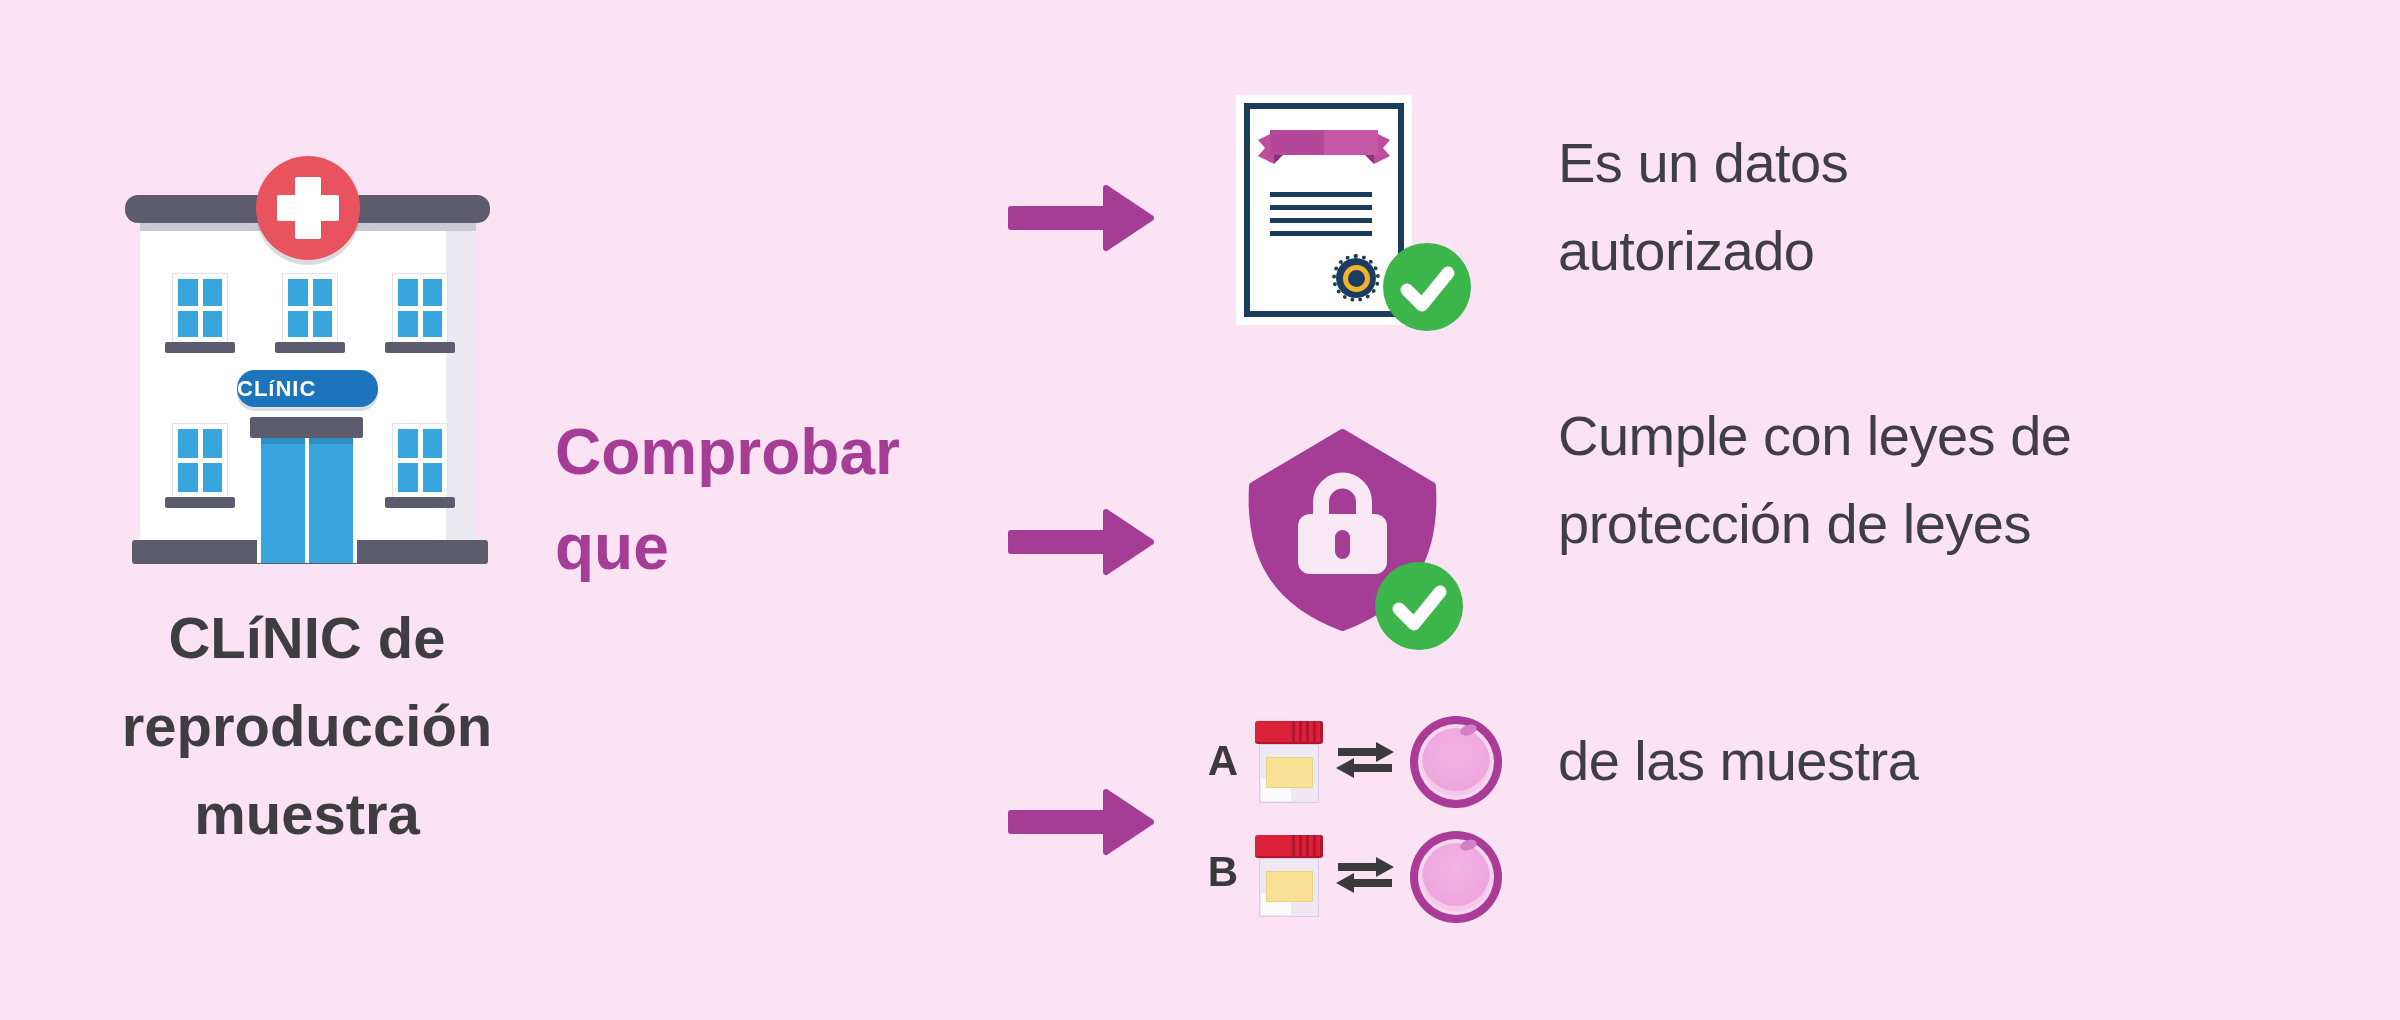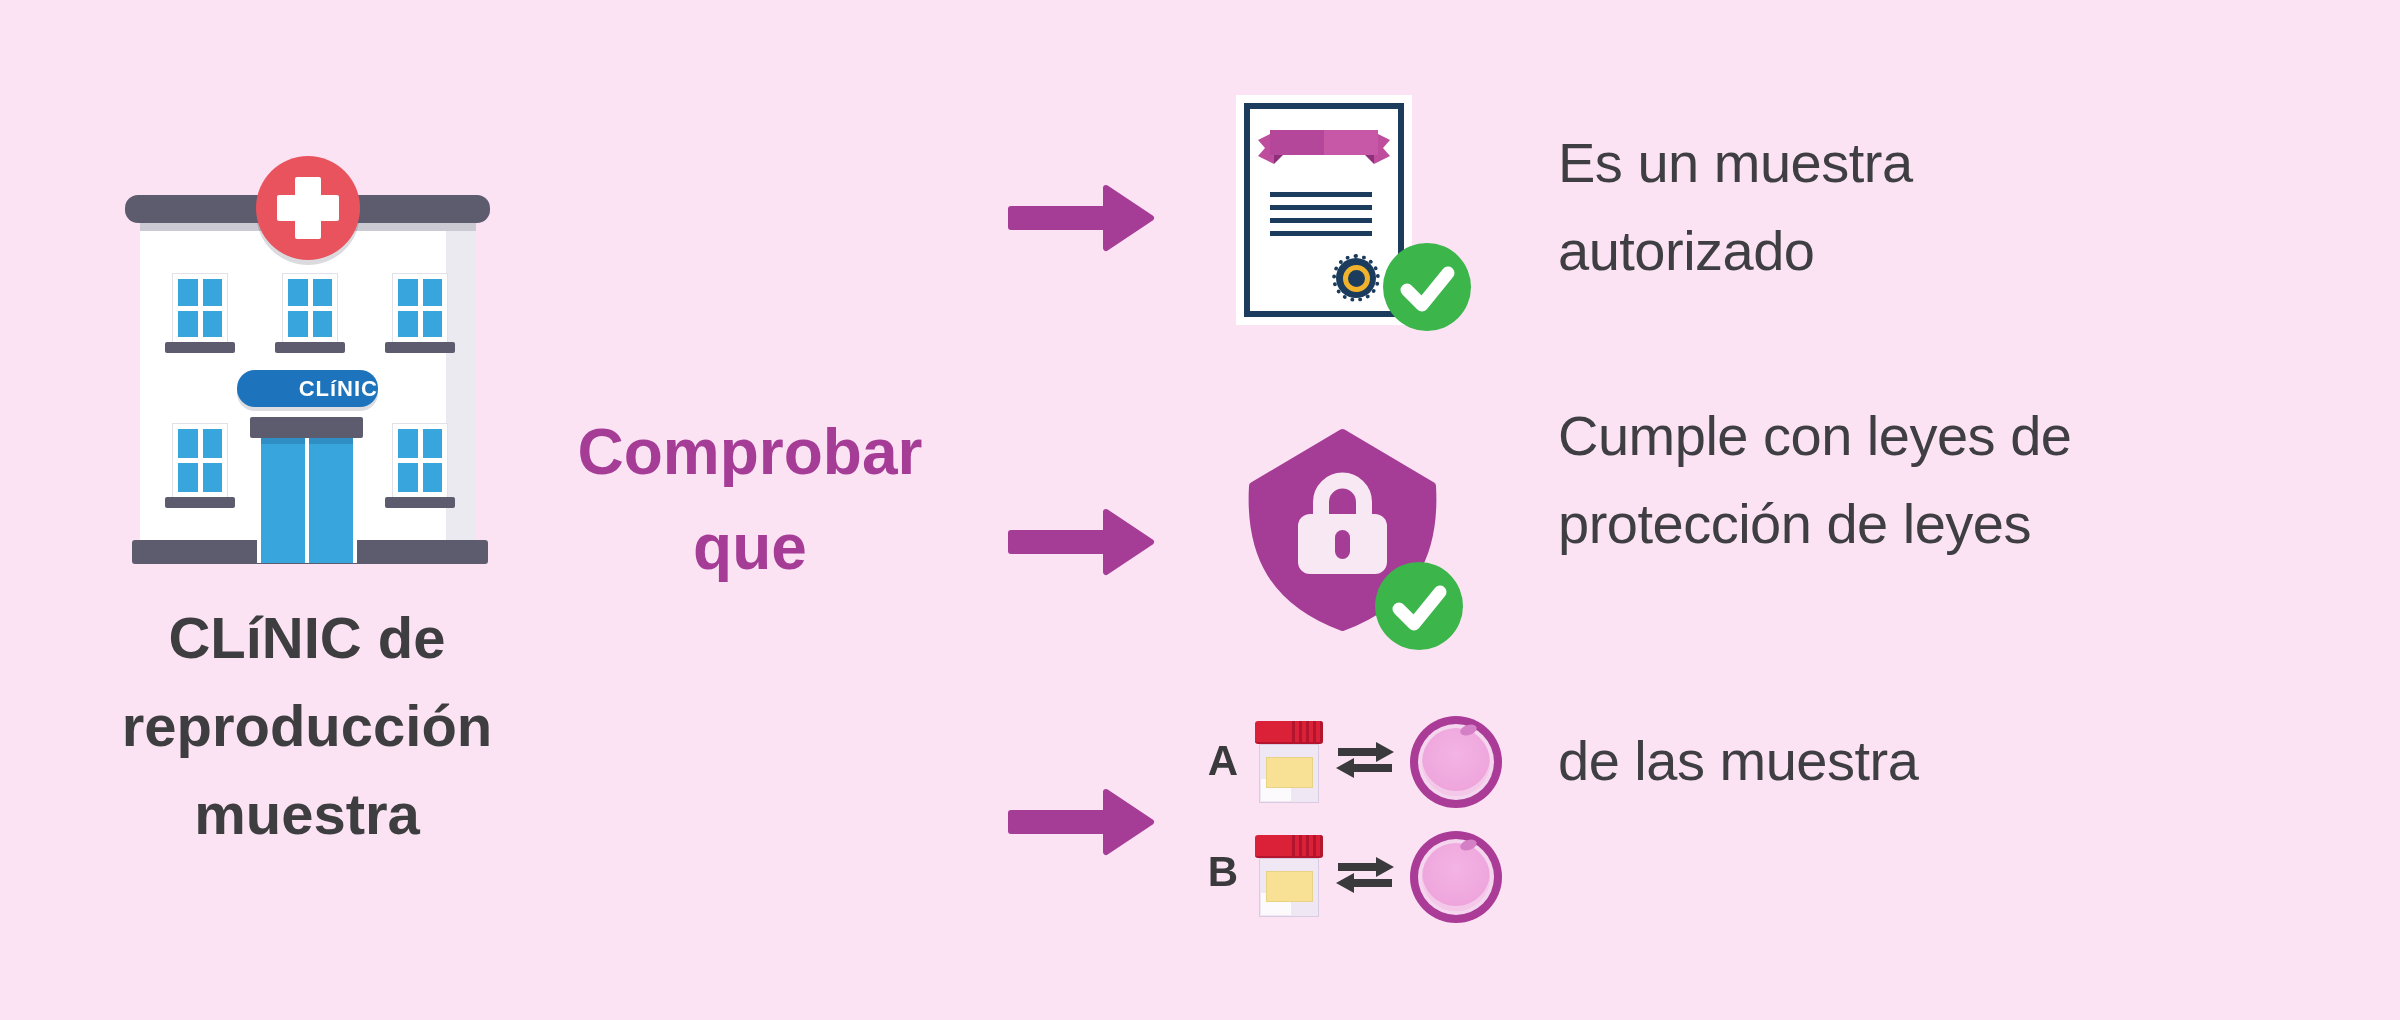--- a/index.html
+++ b/index.html
@@ -15,33 +15,33 @@
   .cross-badge{position:absolute;left:131px;top:6px;width:104px;height:104px;border-radius:50%;
     background:#E9535E;box-shadow:0 5px 0 rgba(93,92,111,0.22);}
   .cross-v{position:absolute;left:39px;top:21px;width:26px;height:62px;background:#fff;border-radius:2px;}
   .cross-h{position:absolute;left:21px;top:39px;width:62px;height:26px;background:#fff;border-radius:2px;}
   .window{position:absolute;width:56px;height:70px;background:#fff;padding:5px;display:grid;
     grid-template-columns:1fr 1fr;grid-template-rows:1fr 1fr;gap:5px;border:1px solid #E2E1E8;}
   .window.tall{height:75px;}
   .window .pane{background:#38A5DC;}
   .sill{position:absolute;width:70px;height:11px;background:#5D5C6F;border-radius:2px;}
   .sign{position:absolute;left:112px;top:220px;width:141px;height:37px;border-radius:18px;background:#1D74BC;
-    box-shadow:0 4px 0 rgba(120,118,140,0.25);text-align:right;}
+    box-shadow:0 4px 0 rgba(120,118,140,0.25);text-align:left;}
   .sign span{color:#fff;font-weight:700;font-size:22px;line-height:37px;letter-spacing:1px;}
   .door-header{position:absolute;left:125px;top:267px;width:113px;height:21px;background:#5D5C6F;border-radius:2px;}
   .base{position:absolute;left:7px;top:390px;width:356px;height:24px;background:#5D5C6F;border-radius:3px;}
   .door{position:absolute;left:132px;top:288px;width:100px;height:125px;background:#38A5DC;
     border-left:4px solid #fff;border-right:4px solid #fff;}
   .door::before{content:'';position:absolute;left:0;right:0;top:0;height:6px;background:#2F8FC4;}
   .door::after{content:'';position:absolute;left:50%;top:0;bottom:0;width:4px;margin-left:-2px;background:#fff;}
 
   
   .title{position:absolute;left:70px;top:594px;width:474px;text-align:center;
     font-size:58px;font-weight:700;line-height:88px;color:#3E3E41;}
-  .mid-label{position:absolute;left:555px;top:405px;width:390px;text-align:center;
+  .mid-label{position:absolute;left:555px;top:405px;width:390px;text-align:left;
     font-size:64px;font-weight:700;line-height:95px;color:#A53C96;}
   .row-text{position:absolute;left:1558px;font-size:56px;line-height:88px;color:#3F3F43;
     letter-spacing:-0.5px;white-space:nowrap;}
   .row-text.t1{top:119px;} .row-text.t2{top:392px;} .row-text.t3{top:717px;}
 
   
   .arrow{position:absolute;left:1005px;width:150px;height:76px;}
   .arrow.a1{top:180px;} .arrow.a2{top:504px;} .arrow.a3{top:784px;}
 
   
@@ -184,21 +184,21 @@
     <div class="cert-seal">
       <div class="seal-ring"></div>
     </div>
     <div class="badge on-cert">
       <svg viewBox="0 0 88 88" width="88" height="88">
         <path d="M24,47 L39,62 L65,30" stroke="#FFFFFF" stroke-width="13" fill="none" stroke-linecap="round" stroke-linejoin="round"></path>
       </svg>
     </div>
   </div>
   <div class="row-text t1">
-    <div>Es un muestra</div>
+    <div>Es un datos</div>
     <div>autorizado</div>
   </div>
 
   <div class="shield">
     <svg viewBox="0 0 195 204" width="195" height="204">
       <path d="M97.5,5 L187,58 C191,128 165,174 97.5,199 C30,174 4,128 8,58 Z" fill="#A53C96" stroke="#A53C96" stroke-width="8" stroke-linejoin="round"></path>
       <path d="M76,92 V74 A21.5,21.5 0 0 1 119,74 V92" fill="none" stroke="#F7E8F4" stroke-width="16"></path>
       <rect x="53" y="86" width="89" height="60" rx="12" fill="#F7E8F4"></rect>
       <rect x="90" y="102" width="15" height="29" rx="7.5" fill="#A53C96"></rect>
     </svg>

